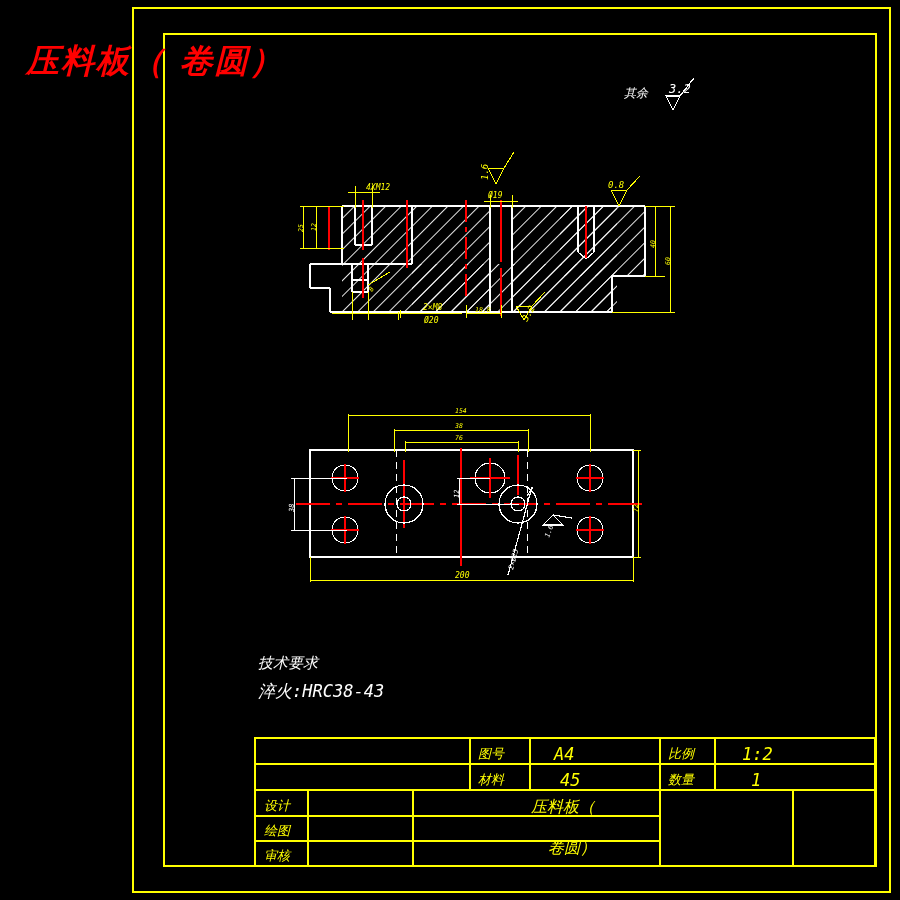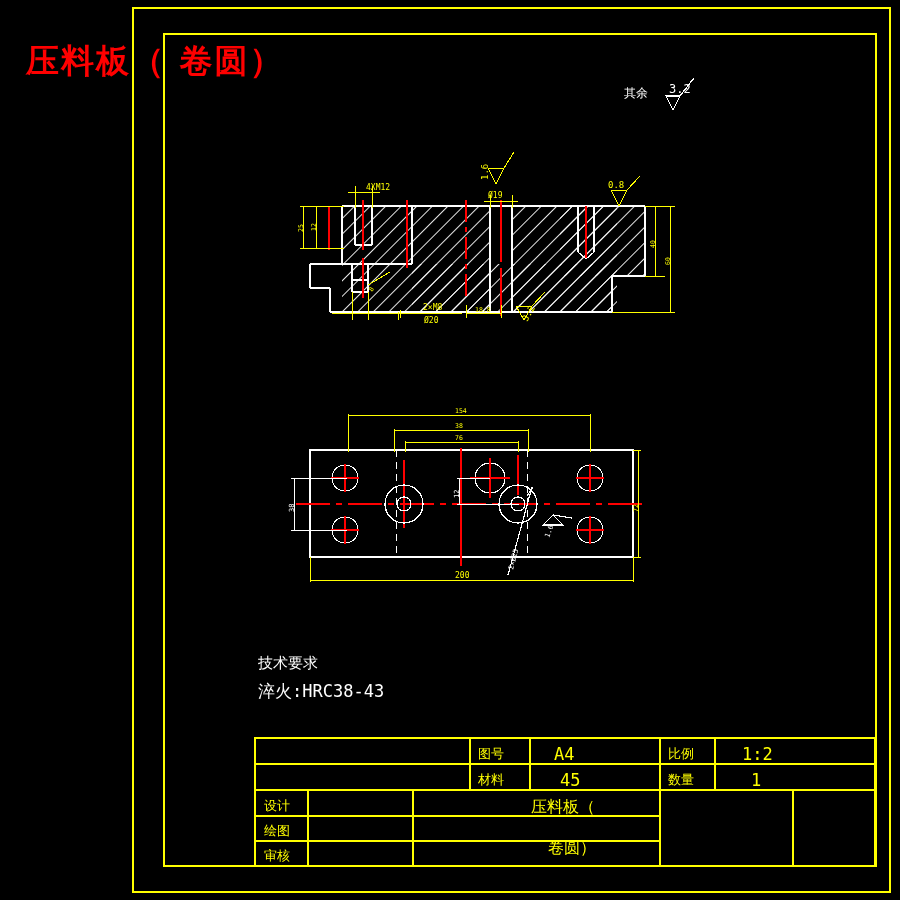--- a/index.html
+++ b/index.html
@@ -1,18 +1,18 @@
 <!DOCTYPE html>
 <html><head>
 <meta charset="utf-8">
 <style>
   html,body{margin:0;padding:0;background:#000;}
   body{width:900px;height:900px;overflow:hidden;
        font-family:"DejaVu Sans","Liberation Sans",sans-serif;}
-  #stage{position:relative;width:900px;height:900px;background:#000;}
+  #stage{position:relative;width:900px;height:900px;background:#000;font-style:italic;}
   svg{position:absolute;top:0;left:0;}
   .ttl{fill:#ff0000;font-family:"DejaVu Sans","Liberation Sans",sans-serif;
        font-size:33px;font-weight:bold;letter-spacing:2px;}
   .dim{fill:#ffff00;font-size:8px;font-family:"DejaVu Sans Mono","Liberation Mono",monospace;}
   .dim6{fill:#ffff00;font-size:6.5px;font-family:"DejaVu Sans Mono","Liberation Mono",monospace;}
   .dimw{fill:#ffffff;font-size:7px;font-family:"DejaVu Sans Mono","Liberation Mono",monospace;}
   .note{fill:#ffffff;font-size:15px;font-family:"DejaVu Sans","Liberation Sans",sans-serif;}
   .note2{fill:#ffffff;font-size:17px;font-family:"DejaVu Sans Mono","Liberation Mono",monospace;}
   .tb{fill:#ffff00;font-size:13px;font-family:"DejaVu Sans","Liberation Sans",sans-serif;}
   .tbv{fill:#ffff00;font-size:17px;font-family:"DejaVu Sans Mono","Liberation Mono",monospace;}

